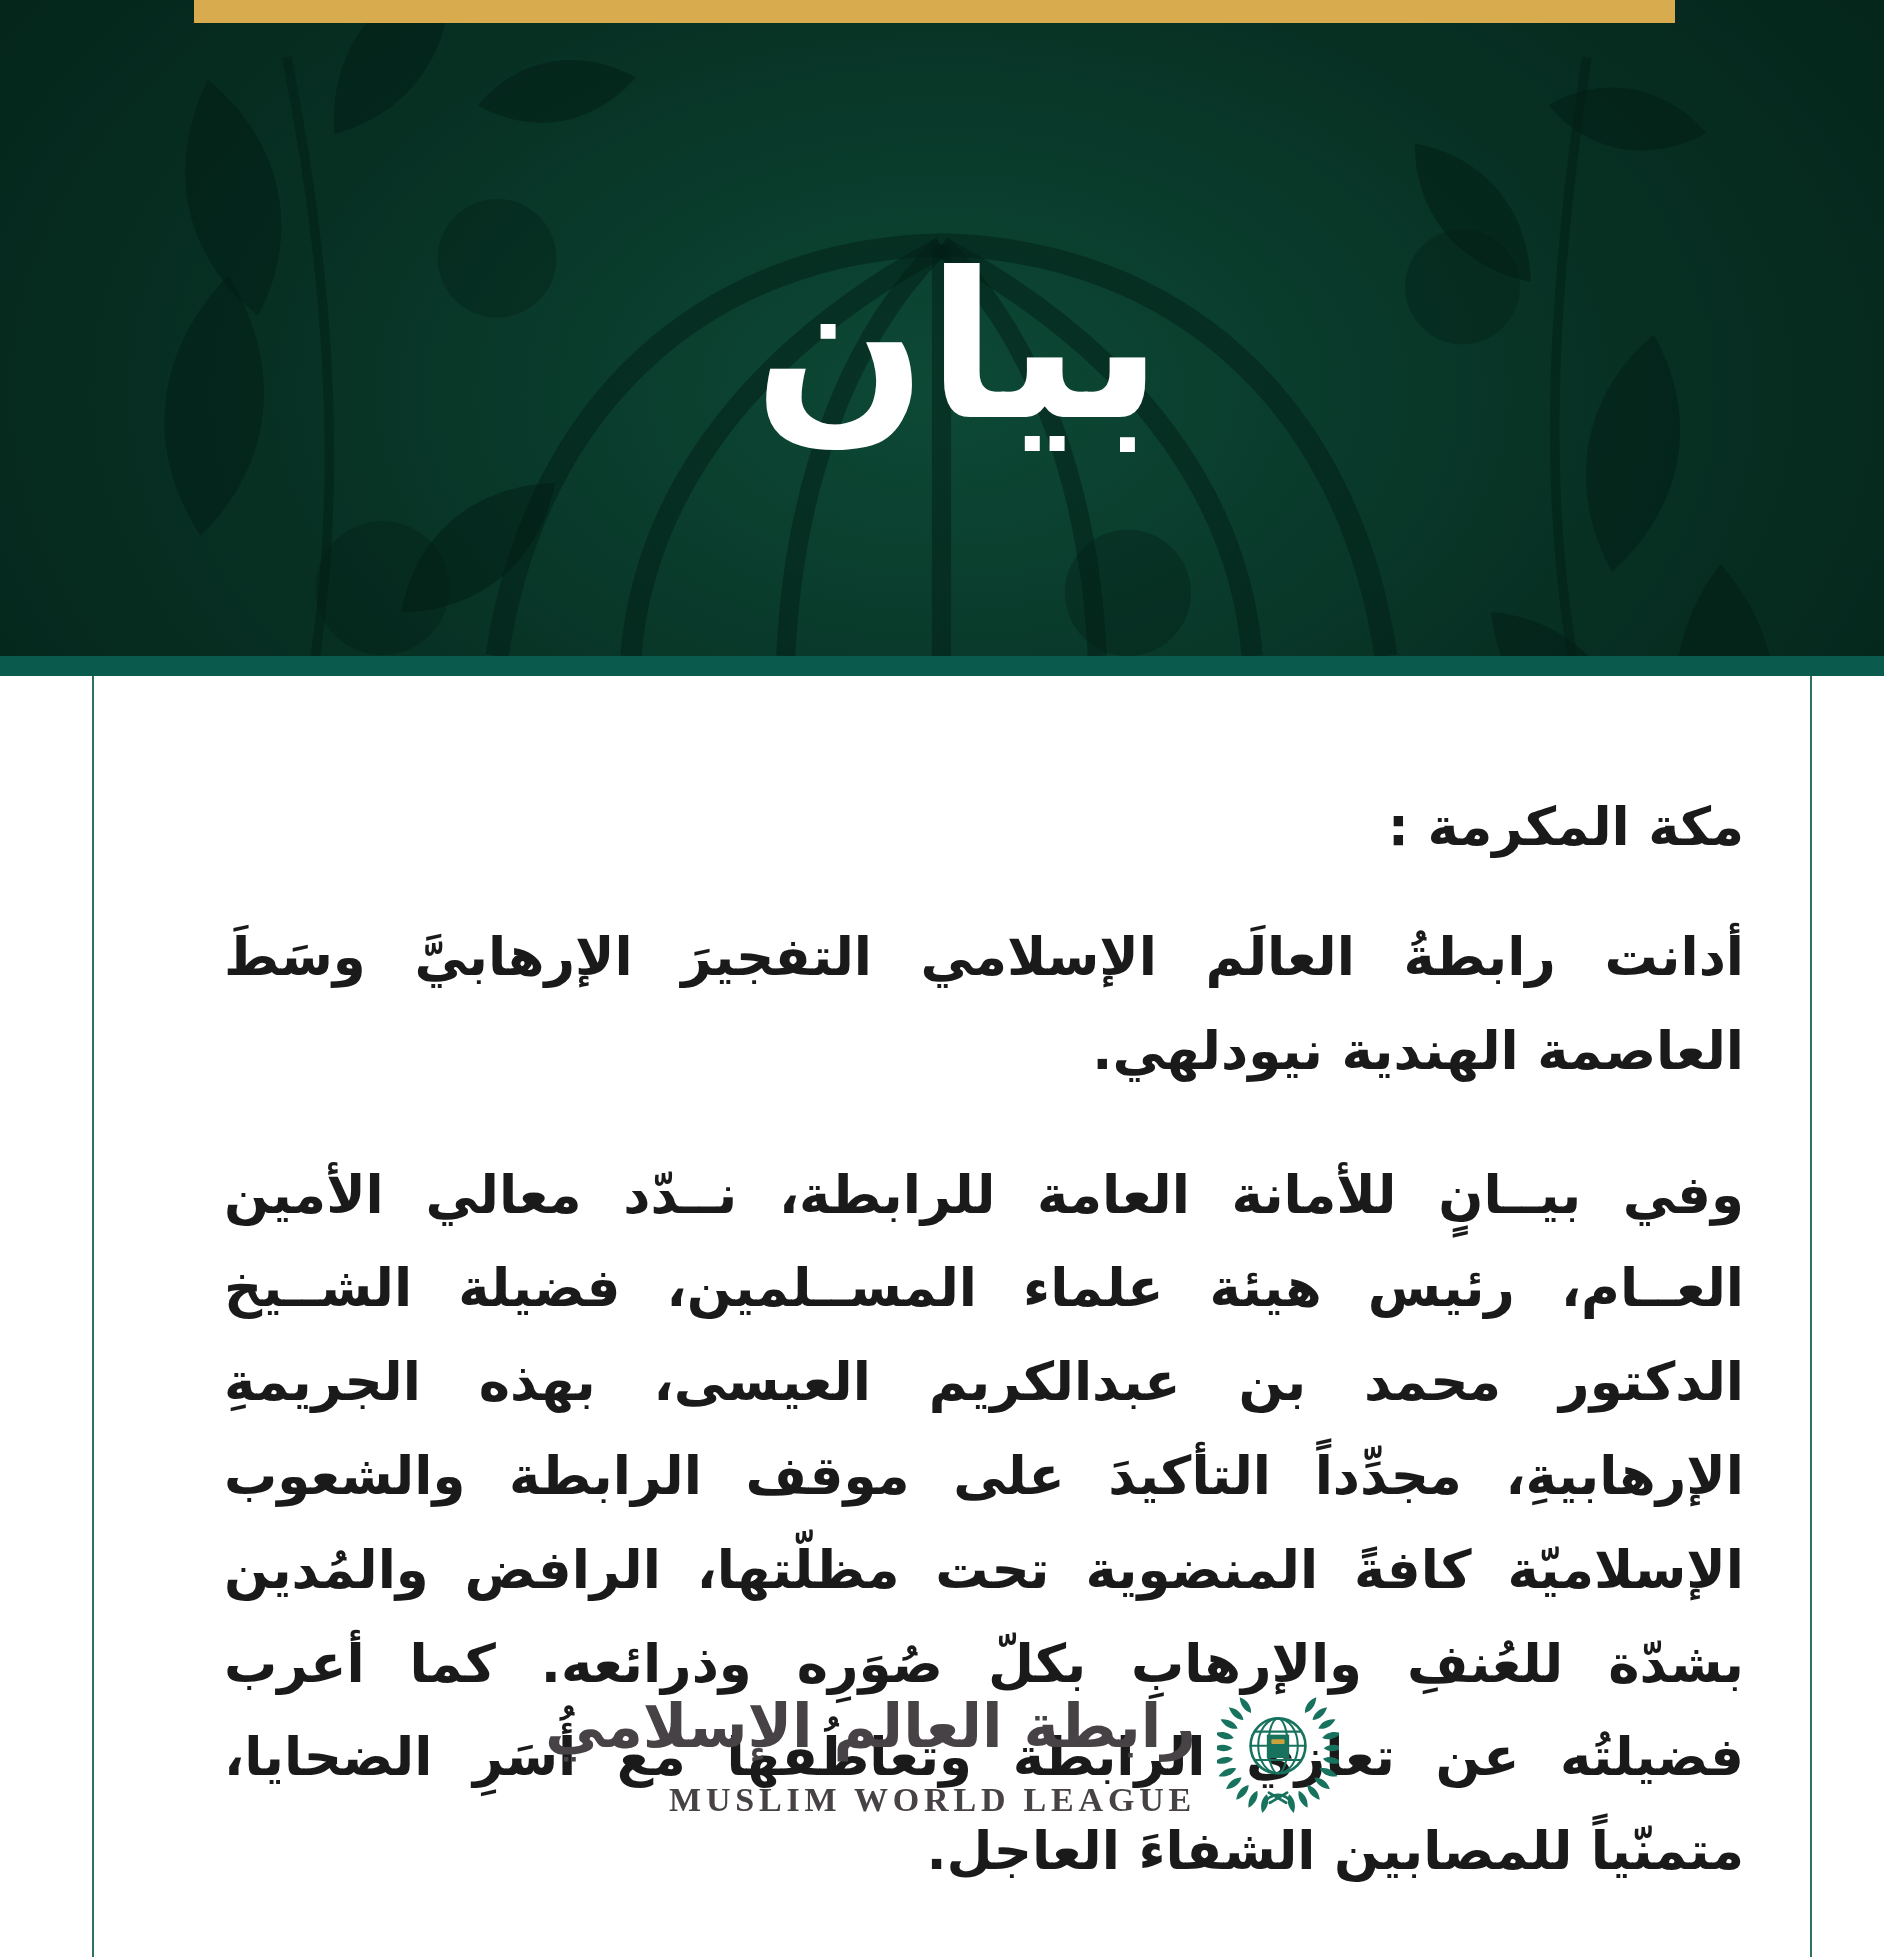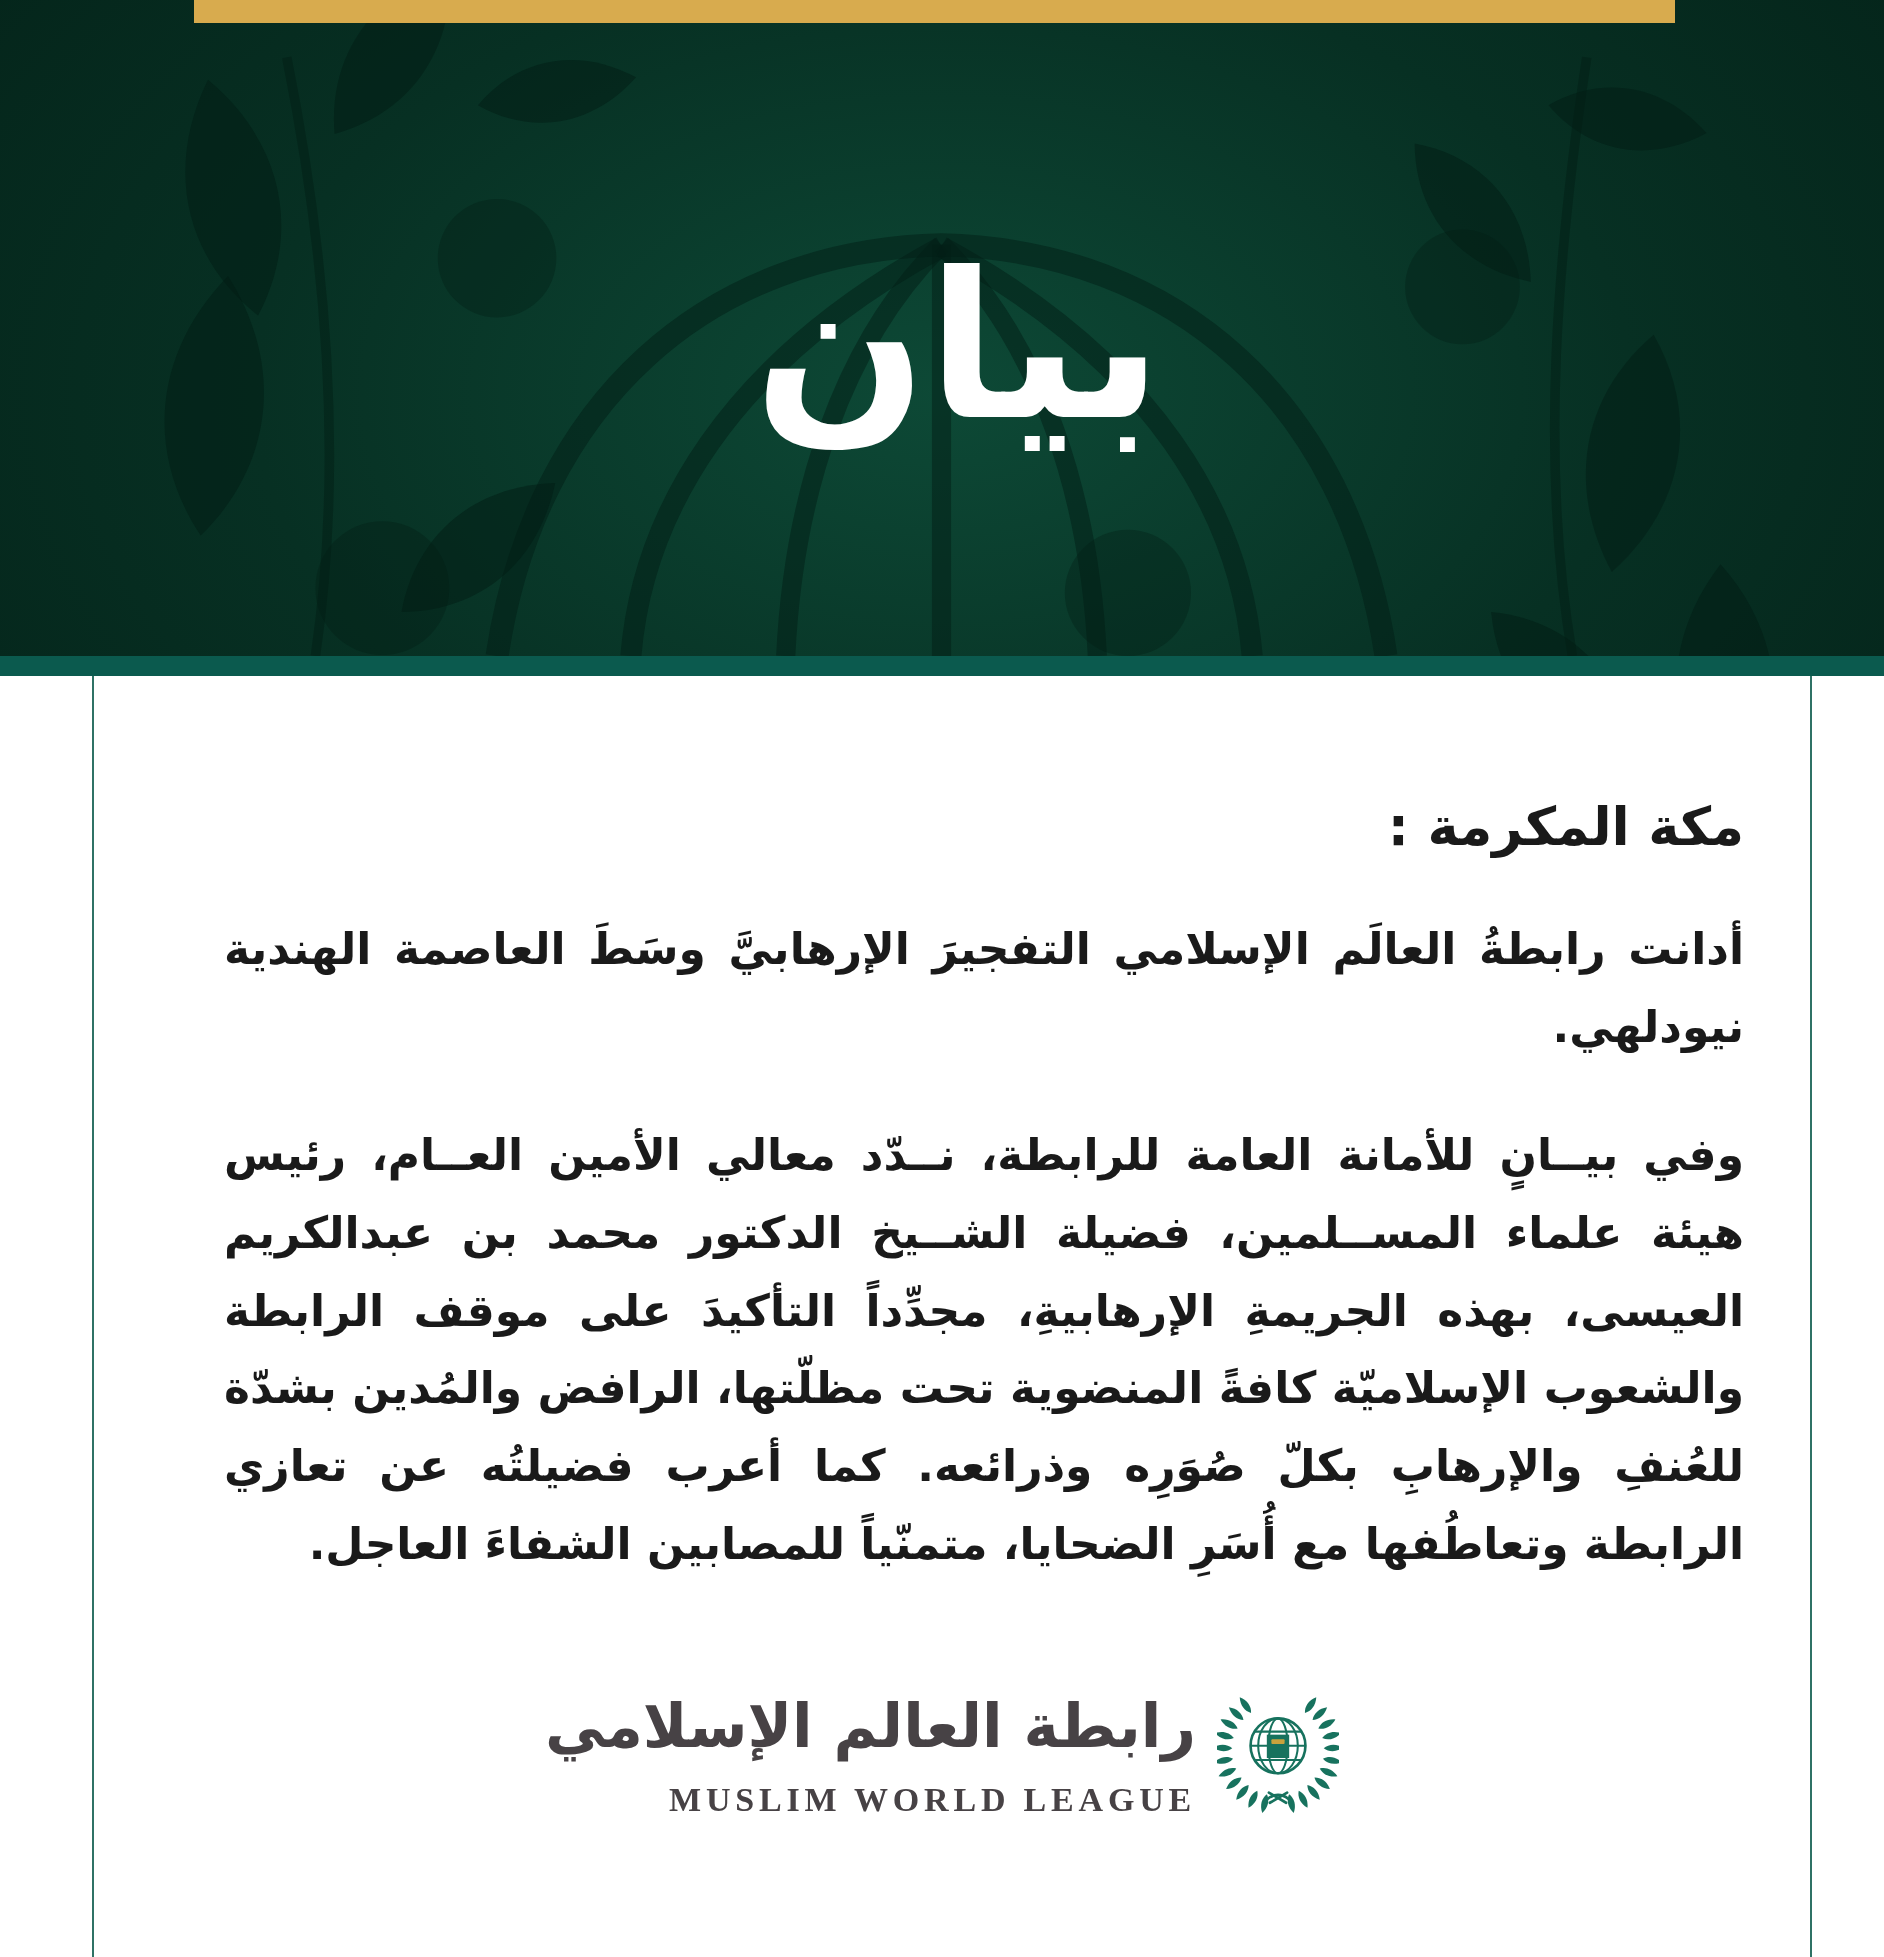--- a/index.html
+++ b/index.html
@@ -30,21 +30,21 @@
   
   .rule{position:absolute;top:676px;bottom:0;width:1.9px;background:#2f7265;}
   .rule-left{left:92px;}
   .rule-right{left:1810px;}
   .content{
     position:absolute;top:676px;left:92px;width:1721px;box-sizing:border-box;
     padding:120px 69px 0 124px;direction:rtl;color:#1a1a1a;
   }
   .dateline{font-size:53px;font-weight:700;margin:0 0 53px 0;}
   .para{
-    font-size:44px;font-weight:700;line-height:1.77;margin:0 0 50px 8px;
+    font-size:53px;font-weight:700;line-height:1.77;margin:0 0 50px 8px;
     text-align:justify;text-align-last:right;
   }
   
   .logo-row{
     position:absolute;left:0;top:1692px;width:100%;
     display:flex;flex-direction:row;justify-content:center;align-items:center;
     gap:21px;direction:ltr;
   }
   .logo-text{text-align:center;color:#474245;}
   .logo-arabic{font-size:60px;font-weight:700;line-height:1.15;white-space:nowrap;}

